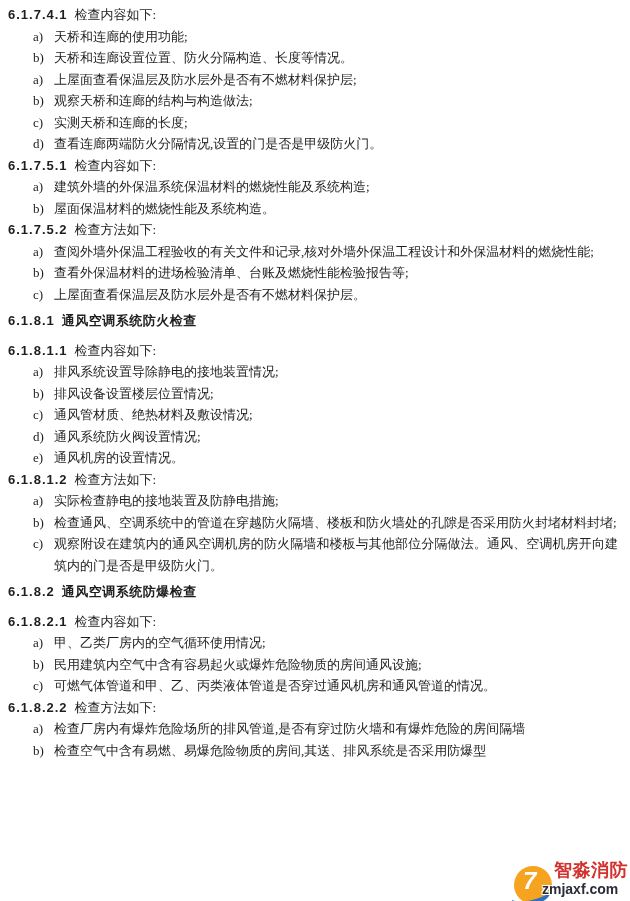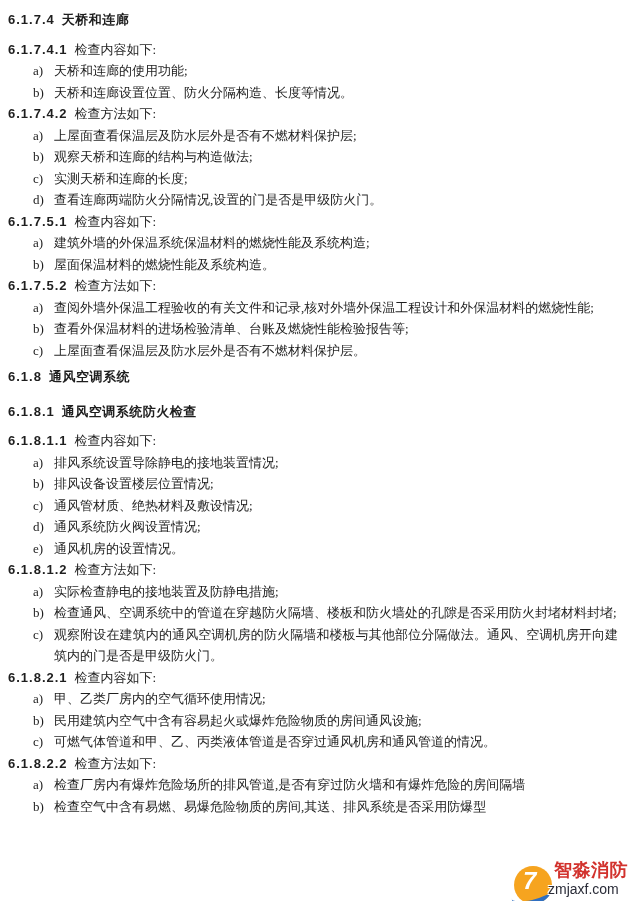--- a/index.html
+++ b/index.html
@@ -71,45 +71,43 @@
     font-weight: bold;
     font-size: 18px;
     line-height: 20px;
     letter-spacing: 0.5px;
     color: #d2322d;
     white-space: nowrap;
     text-shadow: -1px -1px 0 #fff, 1px -1px 0 #fff, -1px 1px 0 #fff, 1px 1px 0 #fff;
   }
   .wm-site {
     position: absolute;
-    left: 34px; top: 20px;
-    font-family: "Liberation Sans", "DejaVu Sans", sans-serif;
-    font-weight: normal;
+    left: 28px; top: 20px;
+    font-family: "Liberation Sans", "DejaVu Sans", sans-serif;
+    font-weight: bold;
     font-size: 14px;
     line-height: 16px;
     color: #2a2c38;
     white-space: nowrap;
     text-shadow: -1px -1px 0 #fff, 1px -1px 0 #fff, -1px 1px 0 #fff, 1px 1px 0 #fff;
   }
 </style>
 </head>
 <body>
 
 <div class="page">
-    <div class="line heading"><span class="num">6.1.7.4</span><span class="htitle">天桥和连廊</span></div>
     <div class="line clause"><span class="num">6.1.7.4.1</span><span class="ctext">检查内容如下:</span></div>
     <div class="line item">
       <span class="marker">a)</span>
       <span class="itext">天桥和连廊的使用功能;</span>
     </div>
     <div class="line item">
       <span class="marker">b)</span>
       <span class="itext">天桥和连廊设置位置、防火分隔构造、长度等情况。</span>
     </div>
-    <div class="line clause"><span class="num">6.1.7.4.2</span><span class="ctext">检查方法如下:</span></div>
     <div class="line item">
       <span class="marker">a)</span>
       <span class="itext">上屋面查看保温层及防水层外是否有不燃材料保护层;</span>
     </div>
     <div class="line item">
       <span class="marker">b)</span>
       <span class="itext">观察天桥和连廊的结构与构造做法;</span>
     </div>
     <div class="line item">
       <span class="marker">c)</span>
@@ -134,21 +132,20 @@
       <span class="itext">查阅外墙外保温工程验收的有关文件和记录,核对外墙外保温工程设计和外保温材料的燃烧性能;</span>
     </div>
     <div class="line item">
       <span class="marker">b)</span>
       <span class="itext">查看外保温材料的进场检验清单、台账及燃烧性能检验报告等;</span>
     </div>
     <div class="line item">
       <span class="marker">c)</span>
       <span class="itext">上屋面查看保温层及防水层外是否有不燃材料保护层。</span>
     </div>
-    <div class="line heading"><span class="num">6.1.8</span><span class="htitle">通风空调系统</span></div>
     <div class="line heading"><span class="num">6.1.8.1</span><span class="htitle">通风空调系统防火检查</span></div>
     <div class="line clause"><span class="num">6.1.8.1.1</span><span class="ctext">检查内容如下:</span></div>
     <div class="line item">
       <span class="marker">a)</span>
       <span class="itext">排风系统设置导除静电的接地装置情况;</span>
     </div>
     <div class="line item">
       <span class="marker">b)</span>
       <span class="itext">排风设备设置楼层位置情况;</span>
     </div>
@@ -170,20 +167,21 @@
       <span class="itext">实际检查静电的接地装置及防静电措施;</span>
     </div>
     <div class="line item">
       <span class="marker">b)</span>
       <span class="itext">检查通风、空调系统中的管道在穿越防火隔墙、楼板和防火墙处的孔隙是否采用防火封堵材料封堵;</span>
     </div>
     <div class="line item">
       <span class="marker">c)</span>
       <span class="itext">观察附设在建筑内的通风空调机房的防火隔墙和楼板与其他部位分隔做法。通风、空调机房开向建筑内的门是否是甲级防火门。</span>
     </div>
+    <div class="line heading"><span class="num">6.1.8.2</span><span class="htitle">通风空调系统防爆检查</span></div>
     <div class="line clause"><span class="num">6.1.8.2.1</span><span class="ctext">检查内容如下:</span></div>
     <div class="line item">
       <span class="marker">a)</span>
       <span class="itext">甲、乙类厂房内的空气循环使用情况;</span>
     </div>
     <div class="line item">
       <span class="marker">b)</span>
       <span class="itext">民用建筑内空气中含有容易起火或爆炸危险物质的房间通风设施;</span>
     </div>
     <div class="line item">

